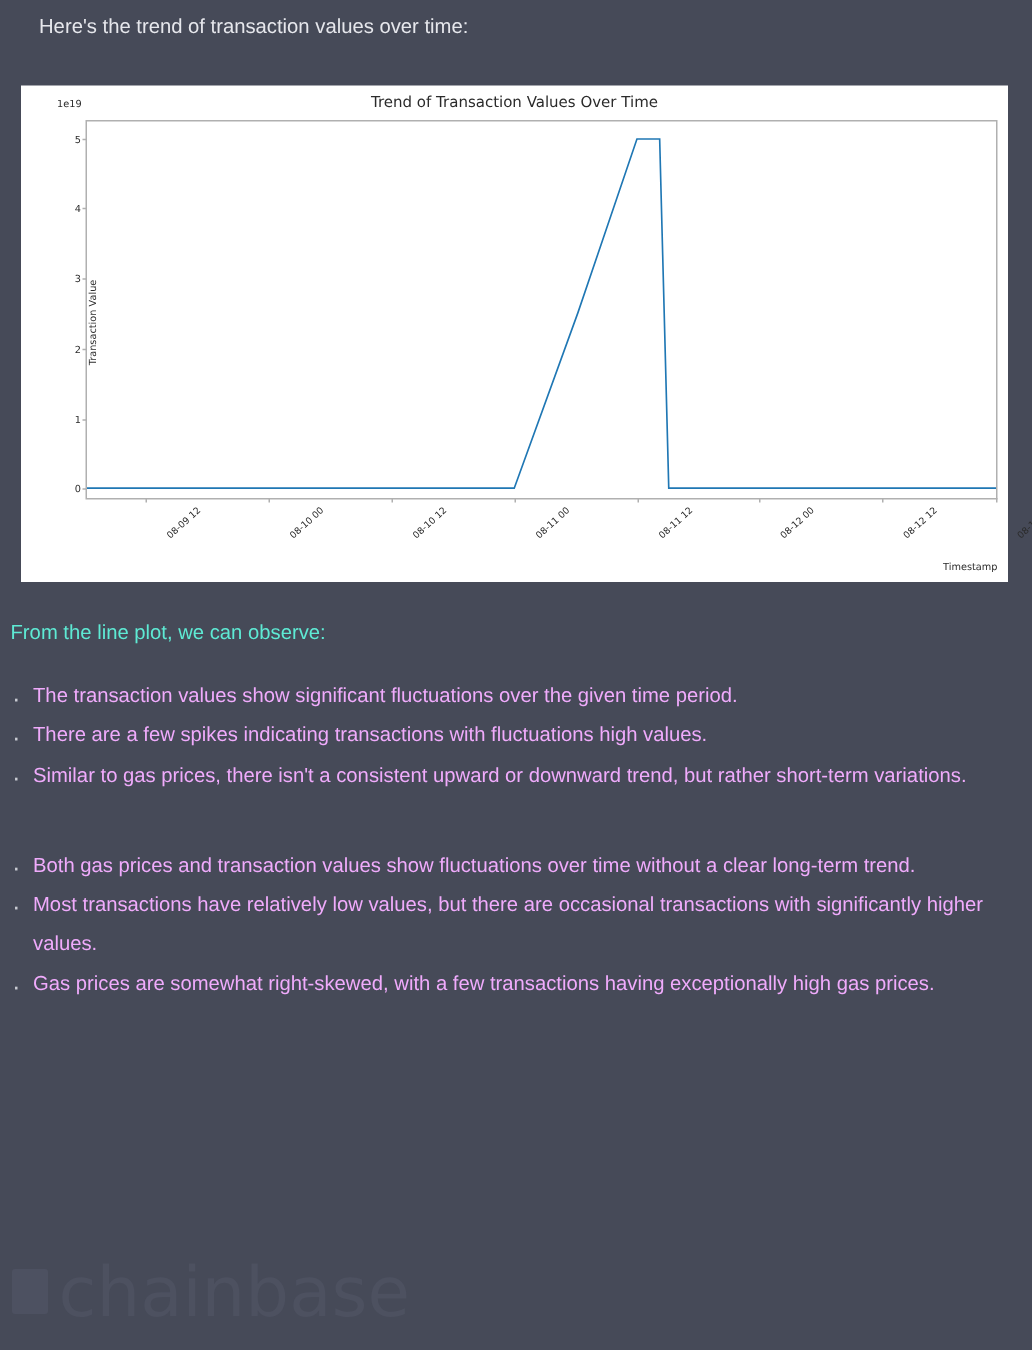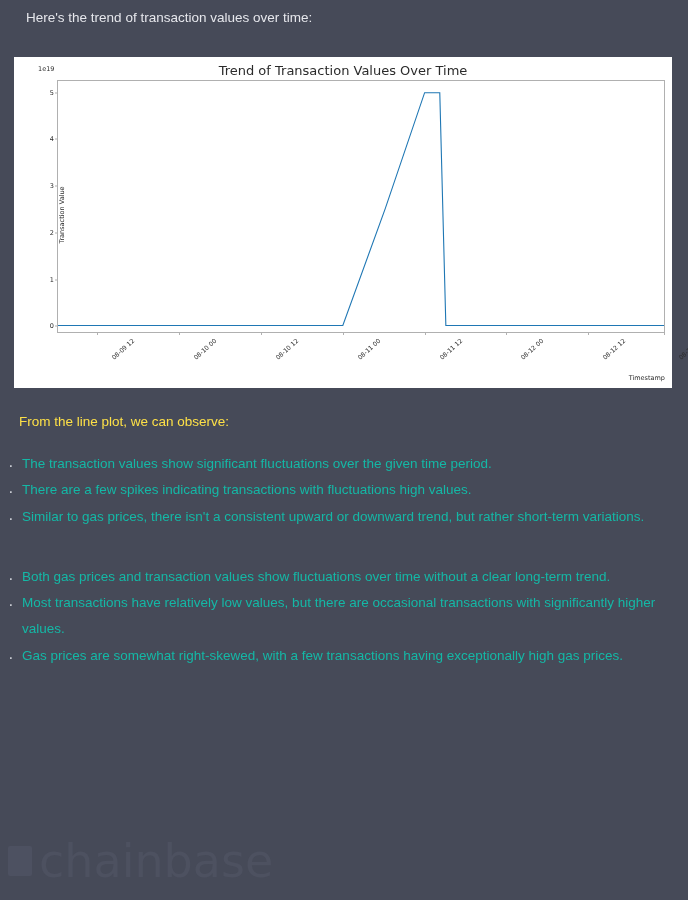--- a/index.html
+++ b/index.html
@@ -62,21 +62,21 @@
     width: 658px;
     height: 331px;
     background: #ffffff;
   }
   .fig-title {
     position: absolute;
     left: 0;
     right: 0;
     top: 6px;
     text-align: center;
-    font-size: 13px;
+    font-size: 10px;
     color: #2b2b2b;
     font-family: "DejaVu Sans", sans-serif;
   }
   .offset-label {
     position: absolute;
     left: 24px;
     top: 8px;
     font-size: 6.5px;
     color: #2b2b2b;
     font-family: "DejaVu Sans", sans-serif;
@@ -160,34 +160,34 @@
 
   
   .prose {
     position: absolute;
     left: 0;
     top: 412px;
     width: 688px;
   }
   .para {
     font-size: 13.5px;
-    color: #fde047;
-    padding: 0 40px 0 19px;
+    color: #5eead4;
+    padding: 0 40px 0 7px;
     line-height: 1.55;
     margin: 0 0 12px 0;
   }
   .bullets {
     list-style: none;
     margin: 0 0 14px 0;
     padding: 0;
   }
   .bullets li {
     position: relative;
     font-size: 13.5px;
-    color: #14b8a6;
+    color: #f0abfc;
     line-height: 1.95;
     padding: 0 24px 0 22px;
     margin: 0;
   }
   .bullets li::before {
     content: "\00b7";
     position: absolute;
     left: 8px;
     top: -2px;
     font-size: 17px;

